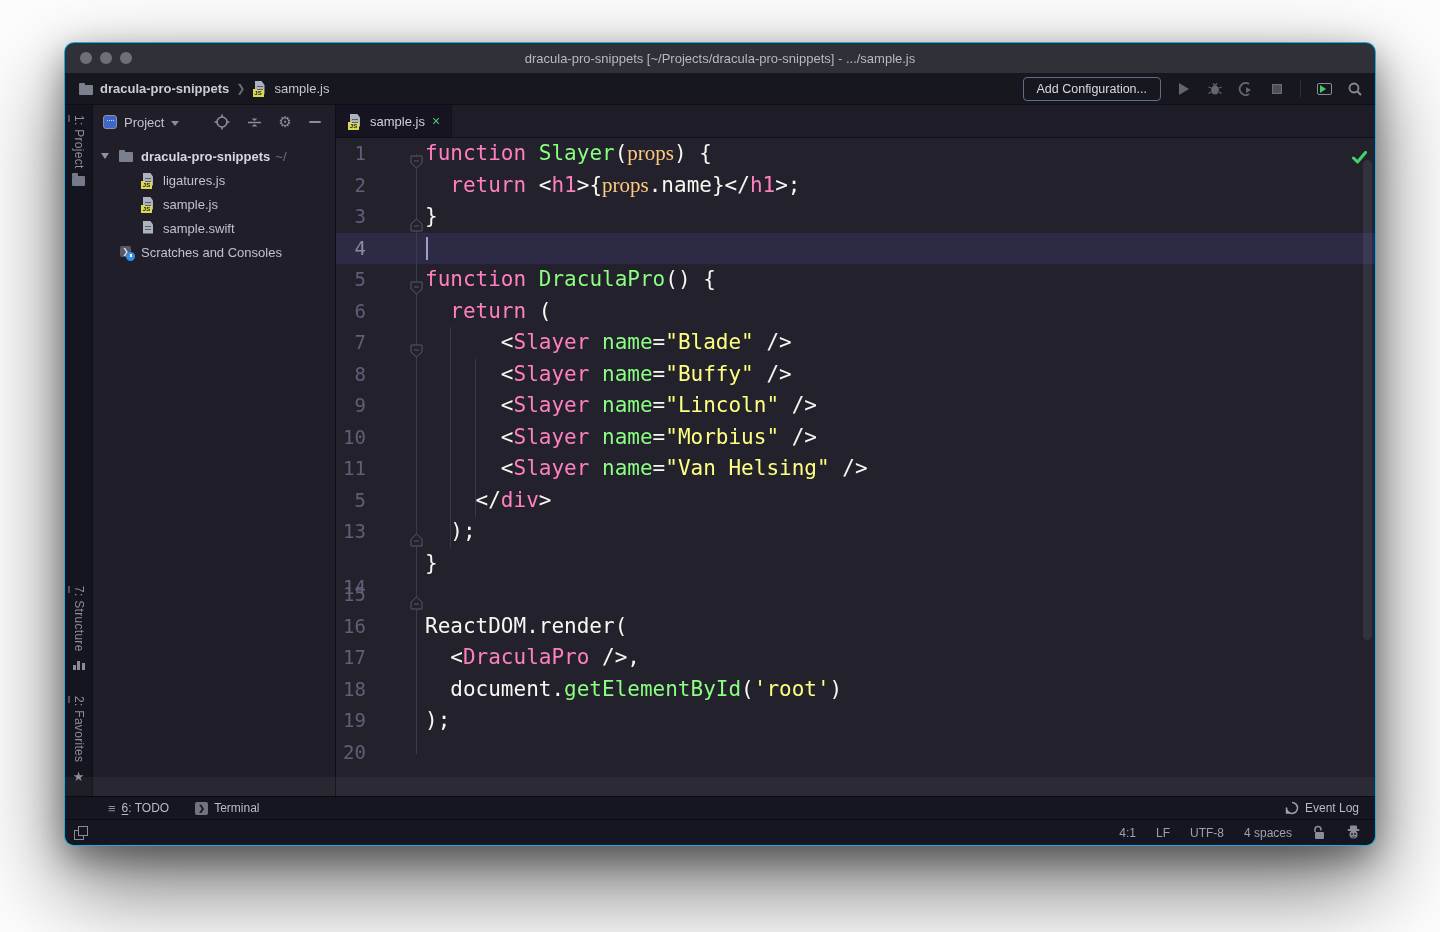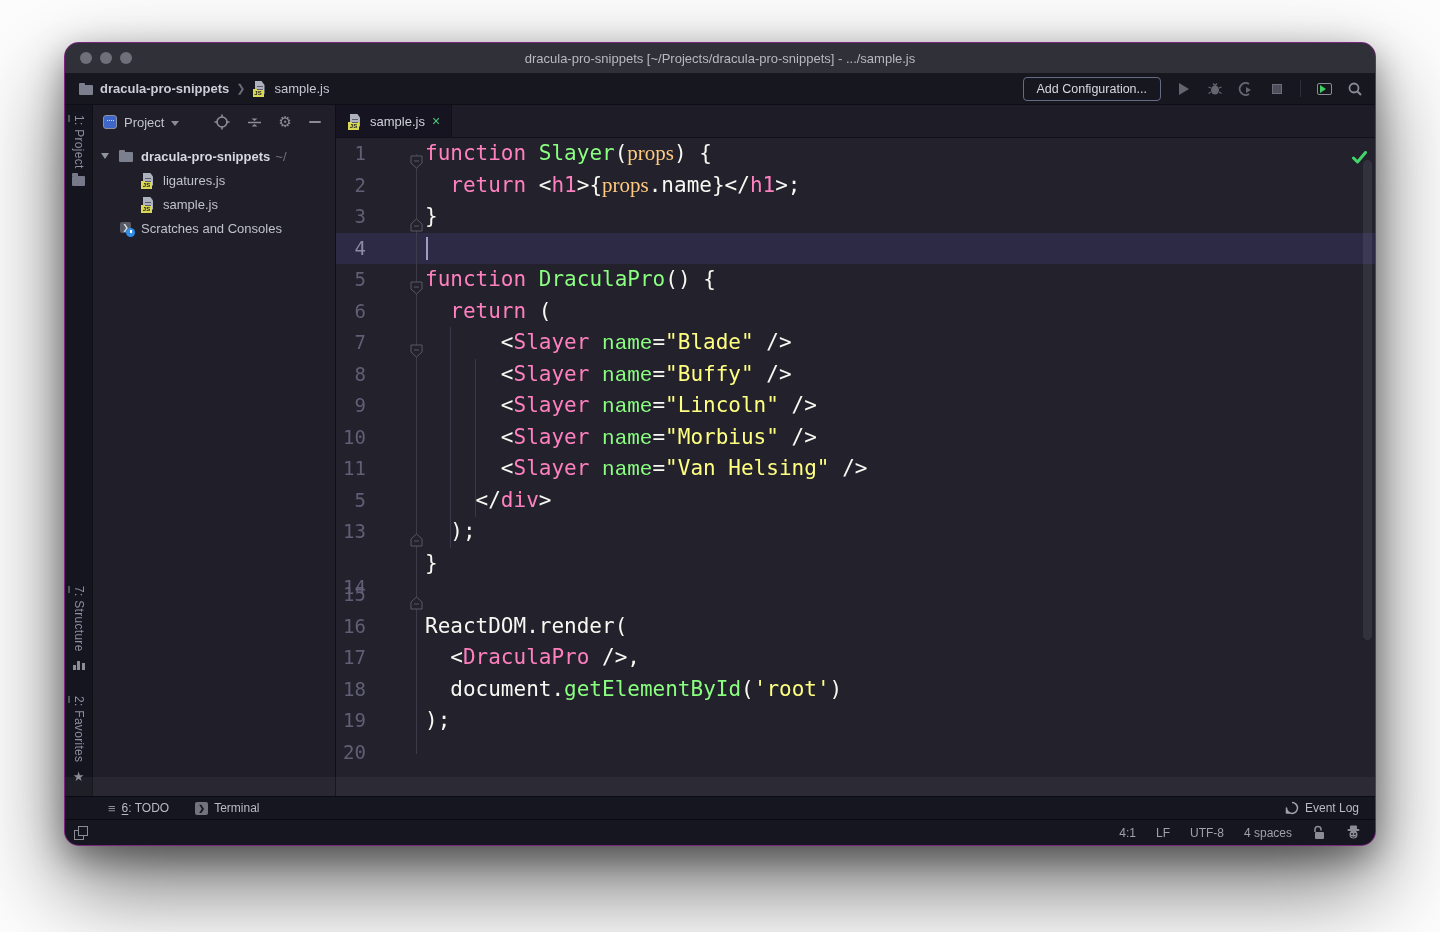--- a/index.html
+++ b/index.html
@@ -1,20 +1,20 @@
 <!DOCTYPE html>
 <html><head>
 <meta charset="utf-8">
 <style>
   * { box-sizing: border-box; margin: 0; padding: 0; }
   html,body { width:1440px; height:932px; background:#fdfdfd; overflow:hidden;
               font-family:"Liberation Sans", sans-serif; }
 
   .window { position:absolute; left:64px; top:42px; width:1312px; height:804px;
-            background:#701a75; border-radius:15px; overflow:hidden;
+            background:#0ea5e9; border-radius:10px; overflow:hidden;
             box-shadow:0 40px 90px rgba(0,0,0,.55), 0 12px 34px rgba(0,0,0,.38);
             border:1px solid rgba(255,255,255,.06); }
 
   
   .titlebar { height:30px; background:#303138; display:flex; align-items:center; position:relative; }
   .lights { display:flex; gap:8px; margin-left:15px; }
   .light { width:12px; height:12px; border-radius:50%; background:#6e6f79; }
   .wtitle { position:absolute; left:0; right:0; text-align:center; font-size:13px; color:#b7b8c0; }
 
   
@@ -108,21 +108,21 @@
   .gnum.active { color:#8d8aa6; }
   .fold-line { position:absolute; left:80px; top:16px; width:1px; height:600px; background:#3c3b49; }
   .fold { position:absolute; left:74px; width:13px; height:14px; }
   .code-lines { position:absolute; left:89px; top:0; right:0; }
   .cline { height:31.5px; white-space:pre; }
   .c-kw  { color:#ff80bf; }
   .c-fn  { color:#8aff80; }
   .c-pr  { color:#ffca80;font-family:Liberation Serif, serif; }
   .c-str { color:#ffff80; }
   .c-tag { color:#ff80bf; }
-  .c-attr{ color:#8aff80;font-family:Liberation Mono, monospace; }
+  .c-attr{ color:#8aff80; }
   .c-pl  { color:#f8f8f2; }
   .caret { position:absolute; width:1.5px; height:23px; background:#a09dc4; }
   .iguide { position:absolute; width:1px; background:#39384a; }
   .check { position:absolute; top:4px; right:8px; }
   .vscroll { position:absolute; right:3px; top:22px; width:9px; height:480px; border-radius:5px;
              background:rgba(170,172,194,.12); }
 
   
   .todobar { position:absolute; left:0; right:0; bottom:26px; height:23px; background:#15161f;
              border-top:1px solid #0b0c12; display:flex; align-items:center; padding:0 16px 0 43px;
@@ -271,20 +271,25 @@
               <span class="badge">JS</span>
             </span>
             <span class="tlabel">ligatures.js</span>
           </div>
           <div class="trow">
             <span class="sp40"></span>
             <span class="ticon icon-page icon-js">
               <span class="badge">JS</span>
             </span>
             <span class="tlabel">sample.js</span>
+          </div>
+          <div class="trow">
+            <span class="sp40"></span>
+            <span class="ticon icon-page"></span>
+            <span class="tlabel">sample.swift</span>
           </div>
           <div class="trow">
             <span class="sp18"></span>
             <span class="ticon icon-scratches">
               <span class="sq">❯</span>
               <span class="clock"></span>
             </span>
             <span class="tlabel">Scratches and Consoles</span>
           </div>
         </div>

